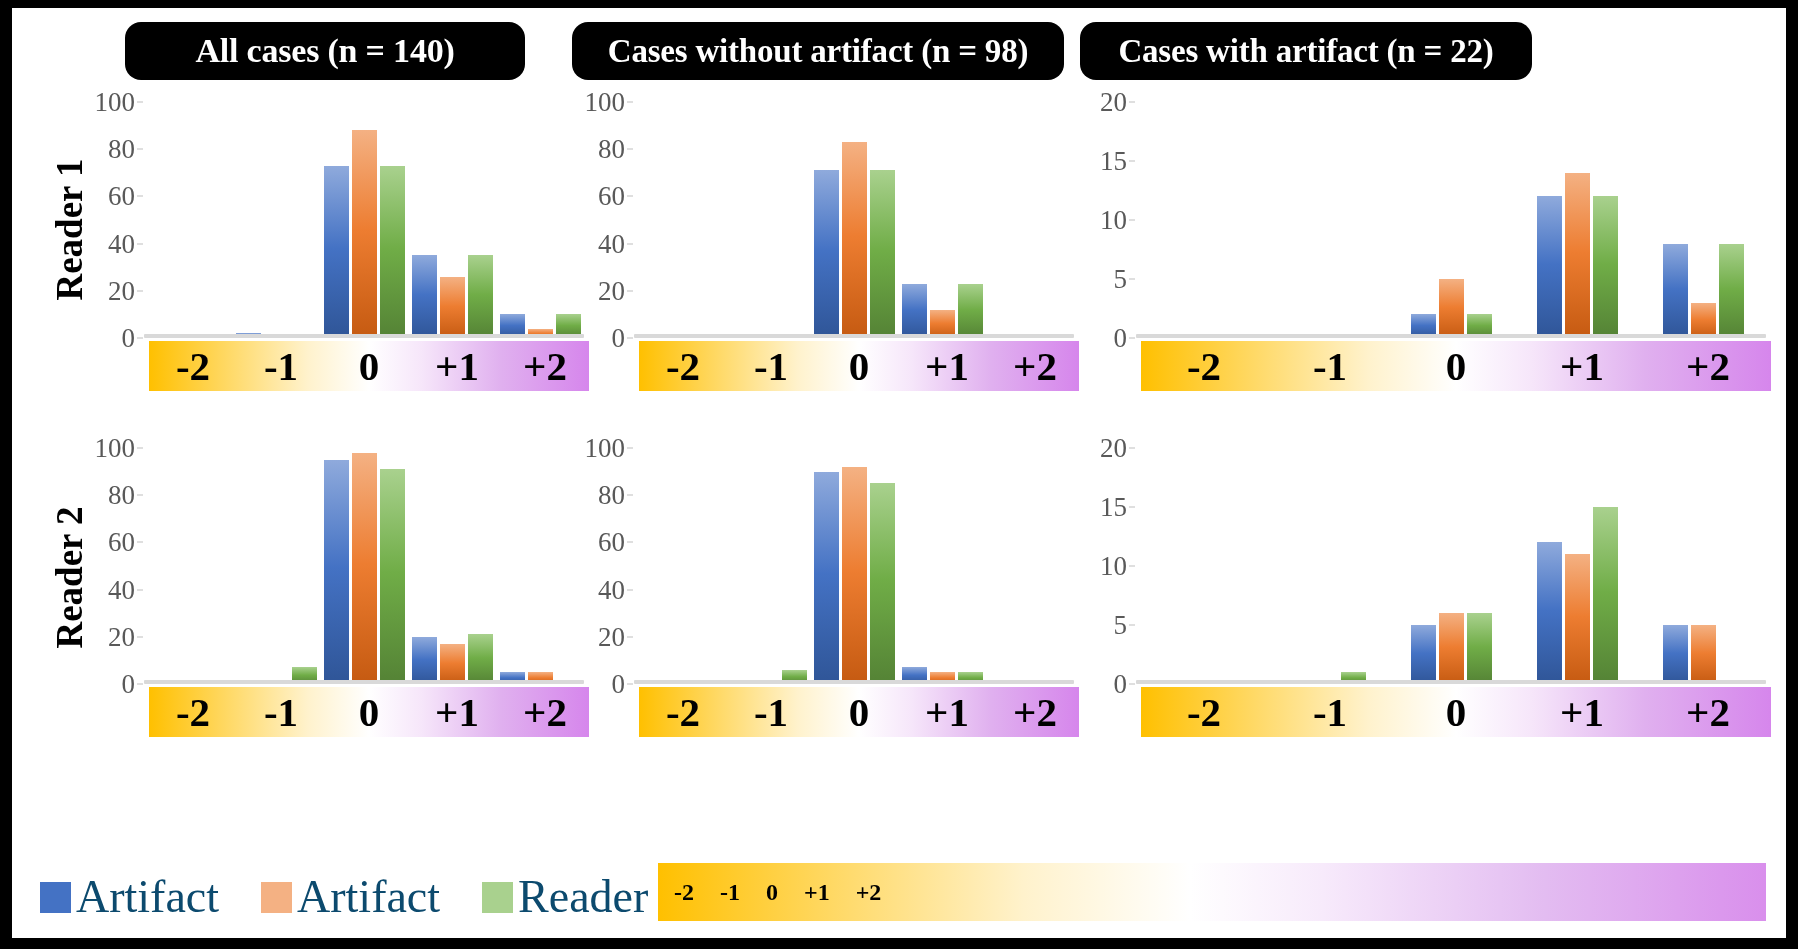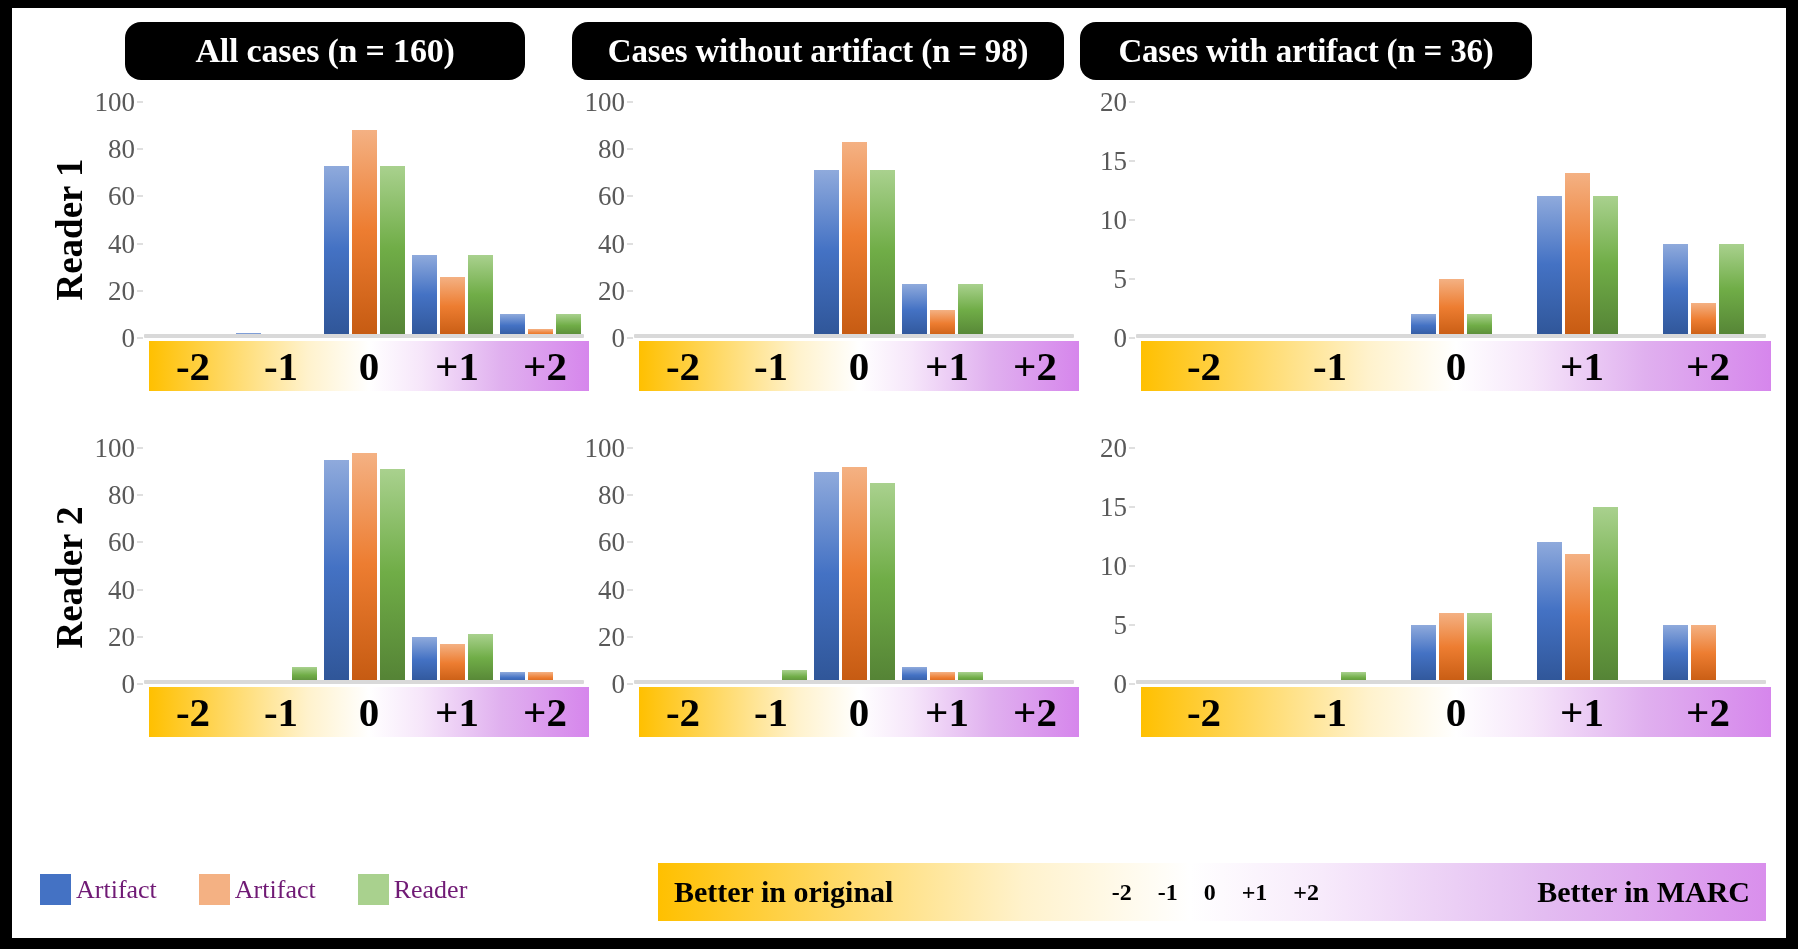--- a/index.html
+++ b/index.html
@@ -113,21 +113,21 @@
   .legend {
     position: absolute;
     display: flex;
     align-items: center;
   }
   .legend-item { display: flex; align-items: center; margin-right: 42px; }
   .swatch { width: 31px; height: 31px; margin-right: 5px; }
   .sw-artifact  { background: #4472c4; }
   .sw-sharpness { background: #f4b183; }
   .sw-overall   { background: #a9d18e; }
-  .legend-label { font-size: 26px; color: #701a75; line-height: 1; }
+  .legend-label { font-size: 46px; color: #0c4a6e; line-height: 1; }
 
   
   .scale-legend {
     position: absolute;
     height: 58px;
     background: linear-gradient(to right, #ffc000 0%, #ffd966 16%, #fff2cc 33%, #ffffff 48%, #f7eafb 60%, #e3bcf1 80%, #d98fec 100%);
     display: flex;
     align-items: center;
     justify-content: space-between;
     padding: 0 16px;
@@ -137,27 +137,27 @@
   .scale-legend .sl-text { font-size: 30px; white-space: nowrap; }
   .scale-legend .sl-nums { display: flex; gap: 26px; font-size: 24px; }
   .scale-legend .sl-nums span { display: inline-block; }
 </style>
 </head>
 <body>
 
 <div class="page">
 
   <div class="title-pill" style="left:113px;top:14px;width:400px;height:58px;font-size:34px;">
-    <span>All cases (n = 160)</span>
+    <span>All cases (n = 140)</span>
   </div>
   <div class="title-pill" style="left:560px;top:14px;width:492px;height:58px;font-size:33px;">
     <span>Cases without artifact (n = 98)</span>
   </div>
   <div class="title-pill" style="left:1068px;top:14px;width:452px;height:58px;font-size:33px;">
-    <span>Cases with artifact (n = 36)</span>
+    <span>Cases with artifact (n = 22)</span>
   </div>
 
   <div class="row-label" style="left:-43px;top:200px;width:200px;">
     <span>Reader 1</span>
   </div>
   <div class="row-label" style="left:-43px;top:548px;width:200px;">
     <span>Reader 2</span>
   </div>
 
   <div id="panels-host">
@@ -462,24 +462,22 @@
       <span class="swatch sw-sharpness"></span>
       <span class="legend-label">Artifact</span>
     </div>
     <div class="legend-item">
       <span class="swatch sw-overall"></span>
       <span class="legend-label">Reader</span>
     </div>
   </div>
 
   <div class="scale-legend" style="left:646px;top:855px;width:1108px;">
-    <span class="sl-text">Better in original</span>
     <span class="sl-nums">
       <span>-2</span>
       <span>-1</span>
       <span>0</span>
       <span>+1</span>
       <span>+2</span>
     </span>
-    <span class="sl-text">Better in MARC</span>
   </div>
 
 </div>
 
 </body></html>

